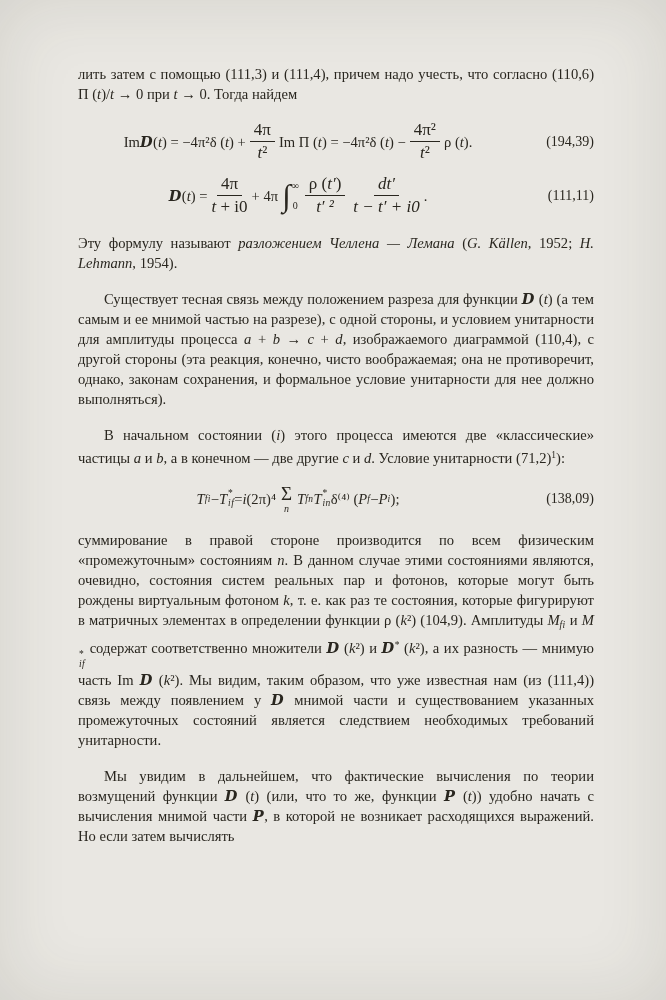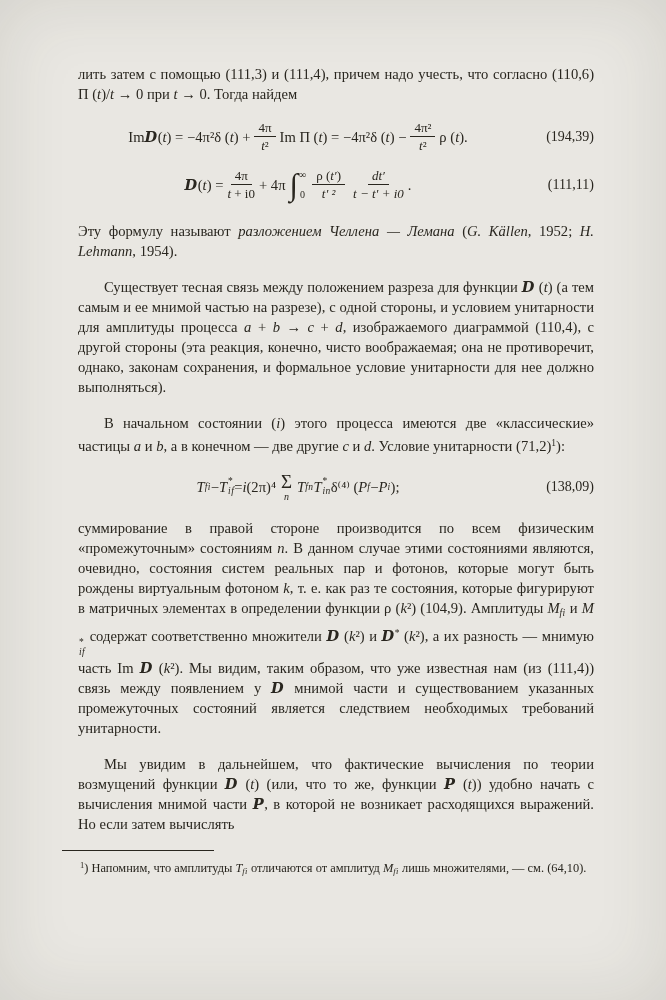--- a/index.html
+++ b/index.html
@@ -50,21 +50,21 @@
   .eq-content{
     display:inline-flex; align-items:center; white-space:nowrap;
     font-size:14.6px;
   }
   .eq-no{
     position:absolute; right:0; top:50%; transform:translateY(-50%);
     font-size:14px;
   }
   .frac{
     display:inline-flex; flex-direction:column; align-items:center;
-    margin:0 4px; line-height:1.18; font-size:13px;
+    margin:0 4px; line-height:1.18; font-size:17px;
   }
   .num{display:block; text-align:center; border-bottom:1px solid var(--ink); padding:0 4px 1px;}
   .den{display:block; text-align:right; padding-top:1px;}
   .intop{display:inline-flex; align-items:stretch; margin:0 2px 0 4px;}
   .isym{font-size:31px; line-height:1; align-self:center;}
   .ilims{display:flex; flex-direction:column; justify-content:space-between; font-size:10px; padding:0; margin-left:1px;}
   .bigop{display:inline-flex; flex-direction:column; align-items:center; line-height:1; margin:0 5px;}
   .osym{font-size:19px;}
   .olim{font-size:10px; font-style:italic; margin-top:1px;}
 
@@ -190,18 +190,14 @@
 
     <p class="para"><span>суммирование в правой стороне производится по всем физическим «промежуточным» состояниям </span><span class="i">n</span><span>. В данном случае этими состояниями являются, очевидно, состояния систем реальных пар и фотонов, которые могут быть рождены виртуальным фотоном </span><span class="i">k</span><span>, т. е. как раз те состояния, которые фигурируют в матричных элементах в определении функции ρ (</span><span class="i">k</span><span>²) (104,9). Амплитуды </span><span class="i">M</span><span class="sub">fi</span><span> и </span><span class="i">M</span><span class="supsub">
           <span class="ss-sup">*</span>
           <span class="ss-sub">if</span>
         </span><span> содержат соответственно множители </span><span class="scr">D</span><span> (</span><span class="i">k</span><span>²) и </span><span class="scr">D</span><span class="sup">*</span><span> (</span><span class="i">k</span><span>²), а их разность — мнимую часть Im </span><span class="scr">D</span><span> (</span><span class="i">k</span><span>²). Мы видим, таким образом, что уже известная нам (из (111,4)) связь между появлением у </span><span class="scr">D</span><span> мнимой части и существованием указанных промежуточных состояний является следствием необходимых требований унитарности.</span></p>
 
     <p class="para indent"><span>Мы увидим в дальнейшем, что фактические вычисления по теории возмущений функции </span><span class="scr">D</span><span> (</span><span class="i">t</span><span>) (или, что то же, функции </span><span class="scr">P</span><span> (</span><span class="i">t</span><span>)) удобно начать с вычисления мнимой части </span><span class="scr">P</span><span>, в которой не возникает расходящихся выражений. Но если затем вычислять</span></p>
 
   </main>
 
-  <footer>
-    <div class="footnote-rule"></div>
-    <p class="footnote"><span class="sup">1</span><span>) Напомним, что амплитуды </span><span class="i">T</span><span class="sub">fi</span><span> отличаются от амплитуд </span><span class="i">M</span><span class="sub">fi</span><span> лишь множителями, — см. (64,10).</span></p>
-  </footer>
 
 </div>
 
 </body></html>

